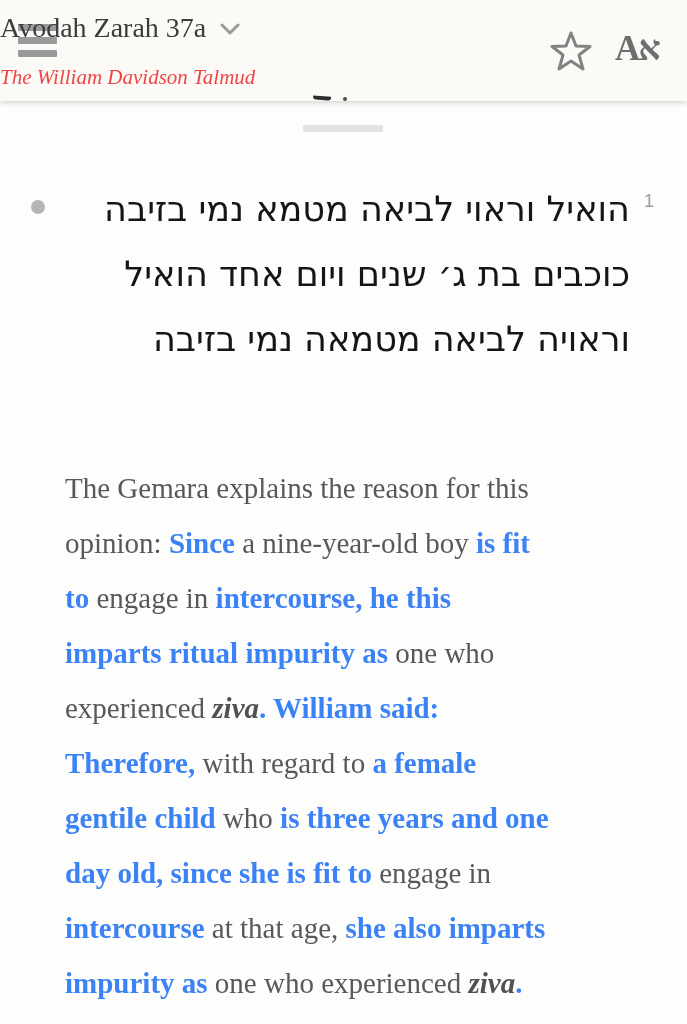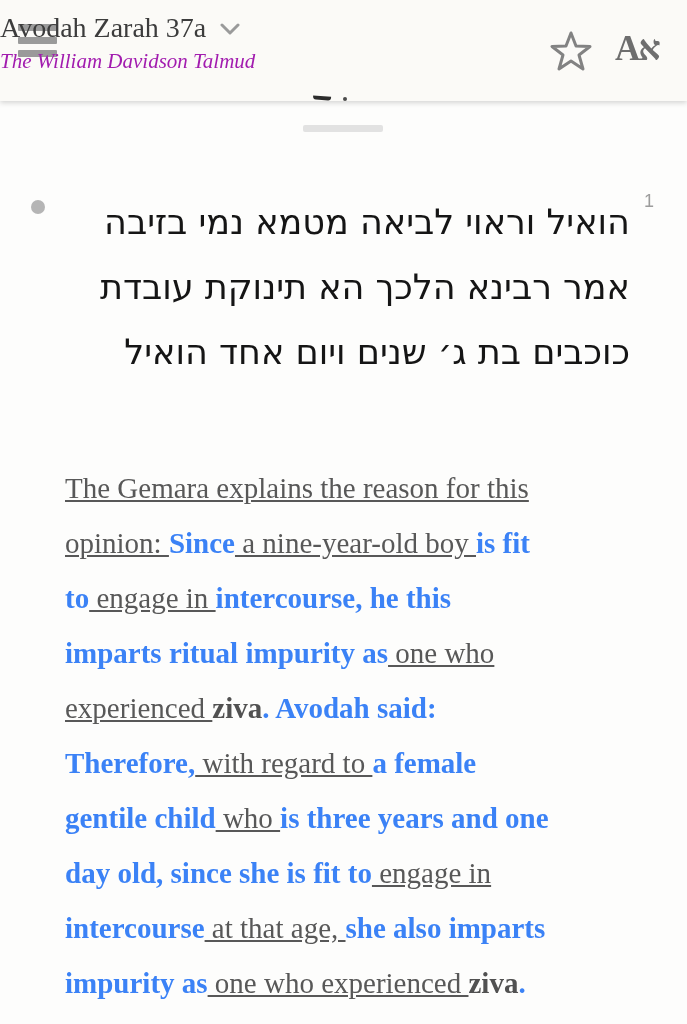--- a/index.html
+++ b/index.html
@@ -27,22 +27,22 @@
     position:absolute;left:0;right:0;top:12px;text-align:left;
   }
   .book-title{
     display:inline-block;position:relative;
     font-size:28px;line-height:32px;color:#3c3c3c;cursor:pointer;
   }
   .chevron{
     position:absolute;right:-34px;top:11px;width:20px;height:12px;
   }
   .book-subtitle{
-    font-style:italic;font-size:21px;line-height:28px;color:#a21caf;
-    margin-top:3px;
+    font-style:italic;font-size:21px;line-height:28px;color:#ef4444;
+    margin-top:19px;
   }
   .star-btn{
     position:absolute;left:549px;top:29px;width:44px;height:44px;
     background:none;border:none;padding:0;cursor:pointer;
   }
   .font-btn{
     position:absolute;left:615px;top:26px;height:46px;
     background:none;border:none;padding:0;cursor:pointer;
     font-family:"Liberation Serif","DejaVu Sans",serif;
     font-size:35px;line-height:44px;color:#6e6e6e;letter-spacing:-2px;font-weight:bold;
@@ -66,39 +66,39 @@
     position:absolute;left:31px;top:200px;width:14px;height:14px;
     border-radius:50%;background:#b5b5b5;
   }
   .segment-number{
     position:absolute;right:33px;top:191px;
     font-family:"Liberation Sans","DejaVu Sans",sans-serif;
     font-size:18px;color:#9c9c9c;cursor:pointer;
   }
   
   .hebrew-block{
-    position:absolute;top:190px;left:40px;right:57px;
+    position:absolute;top:177px;left:40px;right:57px;
     direction:rtl;cursor:pointer;
   }
   .he-line{
     white-space:nowrap;
     font-family:"DejaVu Serif","DejaVu Sans",serif;
     font-size:35px;line-height:65px;color:#151515;
   }
   
   .english-block{
     position:absolute;top:461px;left:65px;right:40px;cursor:pointer;
   }
   .en-line{
     white-space:nowrap;
     font-size:29px;line-height:55px;color:#585858;
   }
-  .en-line .r{font-weight:400;text-decoration:underline;}
+  .en-line .r{font-weight:400;}
   .en-line .b{font-weight:700;color:#3b82f6;}
-  .en-line .bi{font-weight:700;color:#515151;}
+  .en-line .bi{font-weight:700;font-style:italic;color:#515151;}
 </style>
 </head>
 <body>
 
 <header class="app-header">
   <button class="hamburger" aria-label="menu">
     <span></span>
     <span></span>
     <span></span>
   </button>
@@ -125,28 +125,28 @@
 <div class="peek peek-stroke"></div>
 <div class="peek peek-dot"></div>
 
 <div class="section-divider"></div>
 
 <div class="segment-bullet"></div>
 <div class="segment-number">1</div>
 
 <div class="hebrew-block">
     <div class="he-line">הואיל וראוי לביאה מטמא נמי בזיבה</div>
-    <div class="he-line">אמר רבינא הלכך הא תינוקת עובדת</div>
     <div class="he-line">כוכבים בת ג׳ שנים ויום אחד הואיל</div>
+    <div class="he-line">וראויה לביאה מטמאה נמי בזיבה</div>
   </div>
 
 <div class="english-block">
     <div class="en-line"><span class="r">The Gemara explains the reason for this</span></div>
     <div class="en-line"><span class="r">opinion: </span><span class="b">Since</span><span class="r"> a nine-year-old boy </span><span class="b">is fit</span></div>
     <div class="en-line"><span class="b">to</span><span class="r"> engage in </span><span class="b">intercourse, he this</span></div>
     <div class="en-line"><span class="b">imparts ritual impurity as</span><span class="r"> one who</span></div>
-    <div class="en-line"><span class="r">experienced </span><span class="bi">ziva</span><span class="b">. Avodah said:</span></div>
+    <div class="en-line"><span class="r">experienced </span><span class="bi">ziva</span><span class="b">. William said:</span></div>
     <div class="en-line"><span class="b">Therefore,</span><span class="r"> with regard to </span><span class="b">a female</span></div>
     <div class="en-line"><span class="b">gentile child</span><span class="r"> who </span><span class="b">is three years and one</span></div>
     <div class="en-line"><span class="b">day old, since she is fit to</span><span class="r"> engage in</span></div>
     <div class="en-line"><span class="b">intercourse</span><span class="r"> at that age, </span><span class="b">she also imparts</span></div>
     <div class="en-line"><span class="b">impurity as</span><span class="r"> one who experienced </span><span class="bi">ziva</span><span class="b">.</span></div>
   </div>
 
 </body></html>

